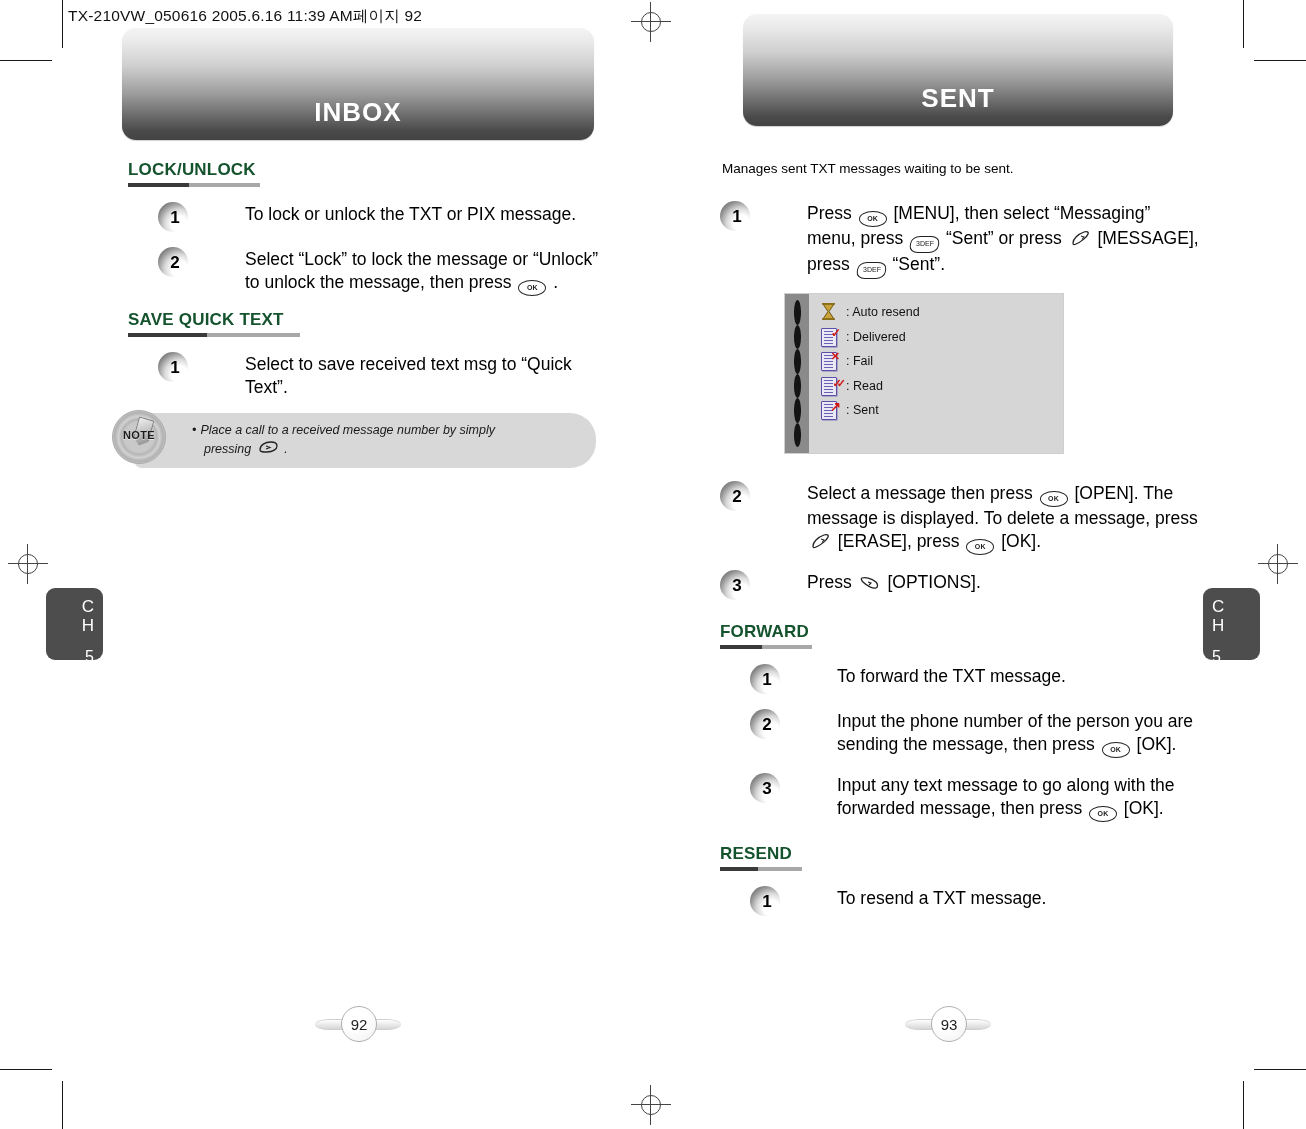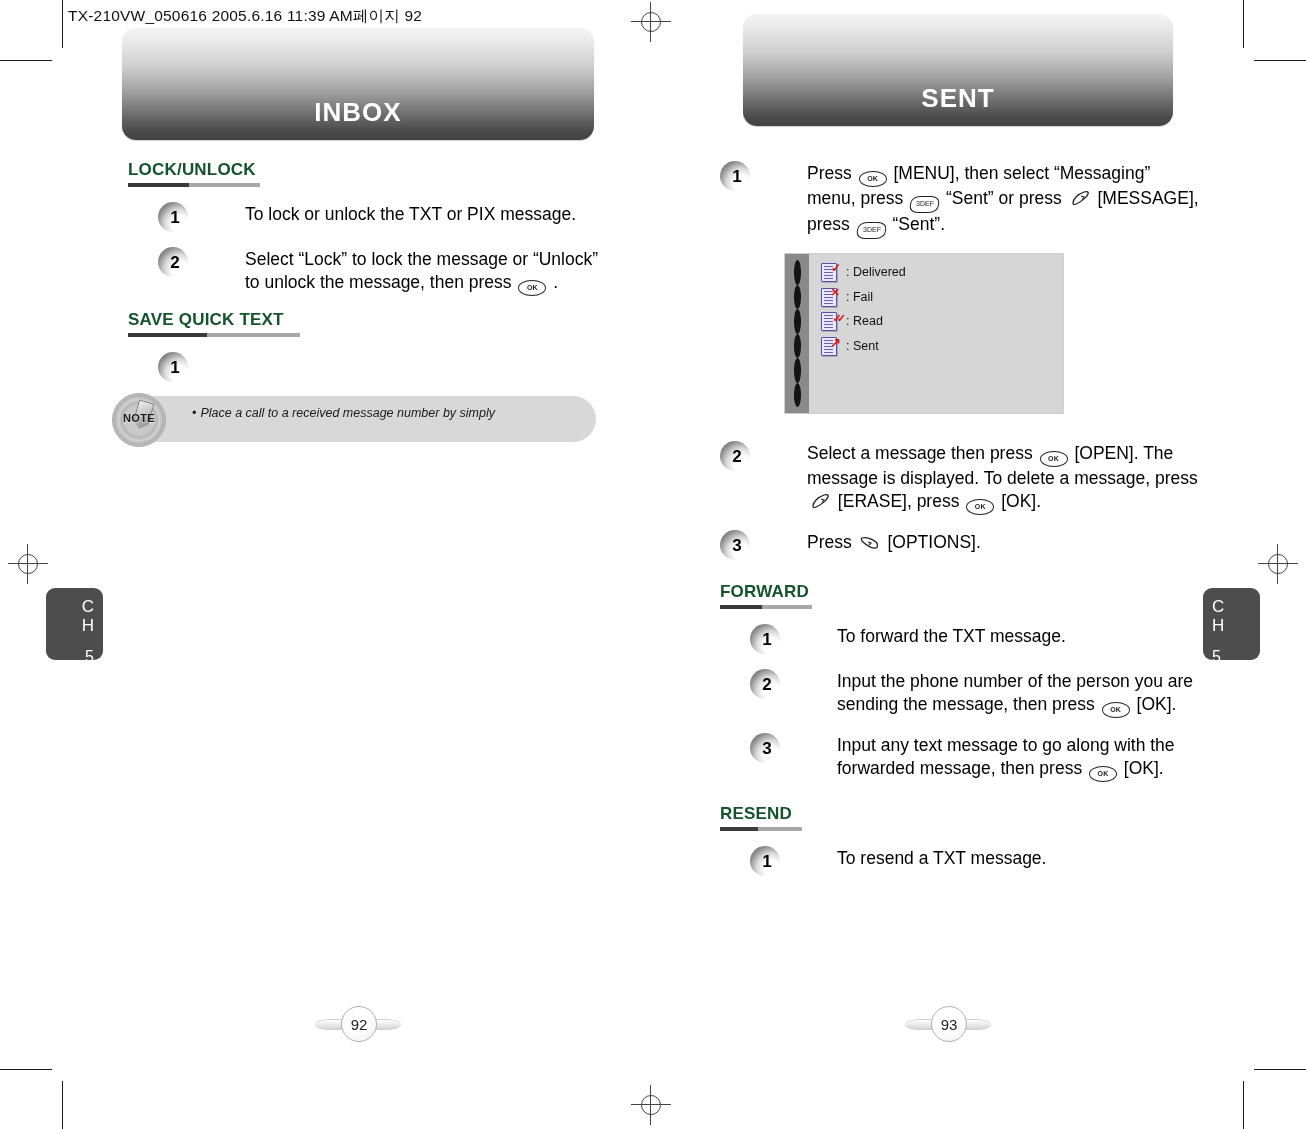--- a/index.html
+++ b/index.html
@@ -408,36 +408,48 @@
         </div></div>
       <div class="section"><div class="section-title">SAVE QUICK TEXT</div><div class="section-rule" style="width: 172px;">
           <div class="dark"></div>
           <div class="light"></div>
         </div><div style="margin-left: 30px;">
           <div class="step">
             <div class="step-bullet">
               <div class="sphere"></div>
               <div class="num">1</div>
             </div>
+            <div class="step-text">Select to save received text msg to “Quick Text”.</div>
           </div>
         </div></div>
     </div>
 
   <div class="note-box">
     <div class="note-badge">
       <div class="pen"></div>
       <div class="note-word">NOTE</div>
     </div>
     <div class="note-text">
       <span class="bullet">•</span><span>Place a call to a received message number by simply</span>
+      <span class="line2">
+        <span>pressing</span>
+        <span class="key key-send">
+          <svg width="22" height="16" viewBox="0 0 22 16">
+              <path d="M3 11 C3 6, 8 3, 14 3 C18 3, 20 5, 20 7 C20 10, 16 13, 10 13 C6 13, 3 13, 3 11 Z" fill="none" stroke="#222" stroke-width="1.3"></path>
+              <path d="M9 7 L13 8.5 L9 10" fill="none" stroke="#222" stroke-width="1.1"></path>
+            </svg>
+        </span>
+        <span>.</span>
+      </span>
     </div>
   </div>
 </div>
 
 <div class="column" id="col-right">
+  <p class="intro">Manages sent TXT messages waiting to be sent.</p>
 
   <div id="right-step1">
       <div class="step">
         <div class="step-bullet">
           <div class="sphere"></div>
           <div class="num">1</div>
         </div>
         <div class="step-text">Press <span class="key key-ok">OK</span> [MENU], then select “Messaging” menu, press <span class="key key-3"><span>3DEF</span></span> “Sent” or press <span class="key key-send"><svg width="22" height="16" viewBox="0 0 22 16">
               <path d="M4 13 C4 9, 9 4, 15 2 C18 1, 20 2, 19 4 C18 7, 12 12, 7 14 C5 15, 4 15, 4 13 Z" fill="none" stroke="#222" stroke-width="1.3"></path>
               <path d="M12 6 L15 7 L13 9.5" fill="none" stroke="#222" stroke-width="1.1"></path>
@@ -460,20 +472,30 @@
           <i></i>
         </div>
         <div class="dot">
           <i></i>
         </div>
         <div class="dot">
           <i></i>
         </div>
       </div>
     <div class="legend-rows" id="legend-rows">
+        <div class="legend-row">
+          <span class="legend-icon">
+            <span class="hourglass"><svg width="13" height="17" viewBox="0 0 13 17">
+                <path d="M1 1 H12 L7 8.5 L12 16 H1 L6 8.5 Z" fill="#c9a23a" stroke="#6b5410" stroke-width="1"></path>
+                <rect x="0" y="0" width="13" height="1.6" fill="#8a6d18"></rect>
+                <rect x="0" y="15.4" width="13" height="1.6" fill="#8a6d18"></rect>
+              </svg></span>
+          </span>
+          <span class="legend-label">: Auto resend</span>
+        </div>
         <div class="legend-row">
           <span class="legend-icon">
             <span class="doc"></span>
             <span class="mark check">✓</span>
           </span>
           <span class="legend-label">: Delivered</span>
         </div>
         <div class="legend-row">
           <span class="legend-icon">
             <span class="doc"></span>

